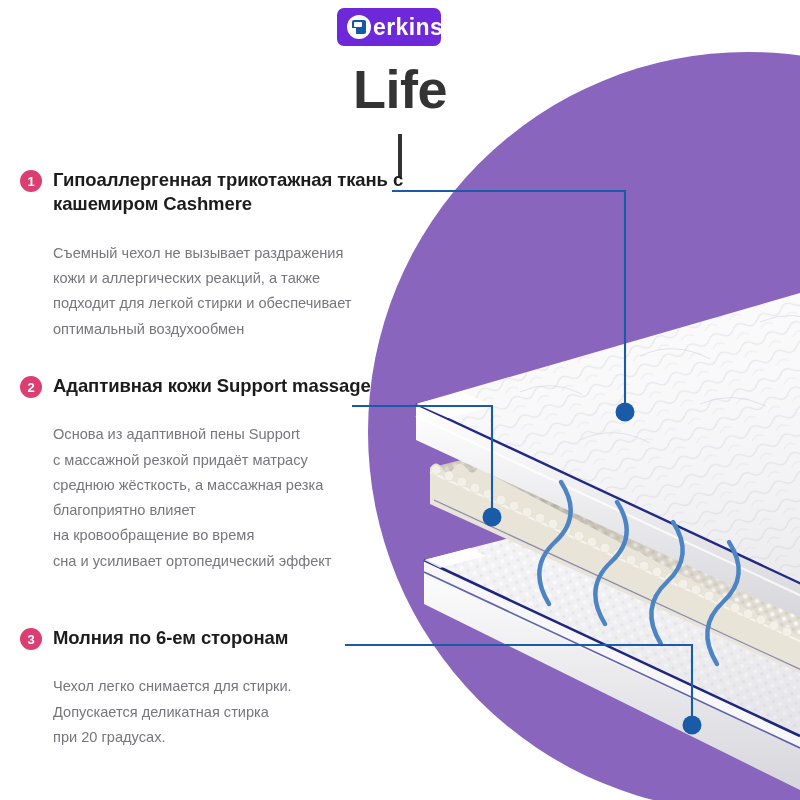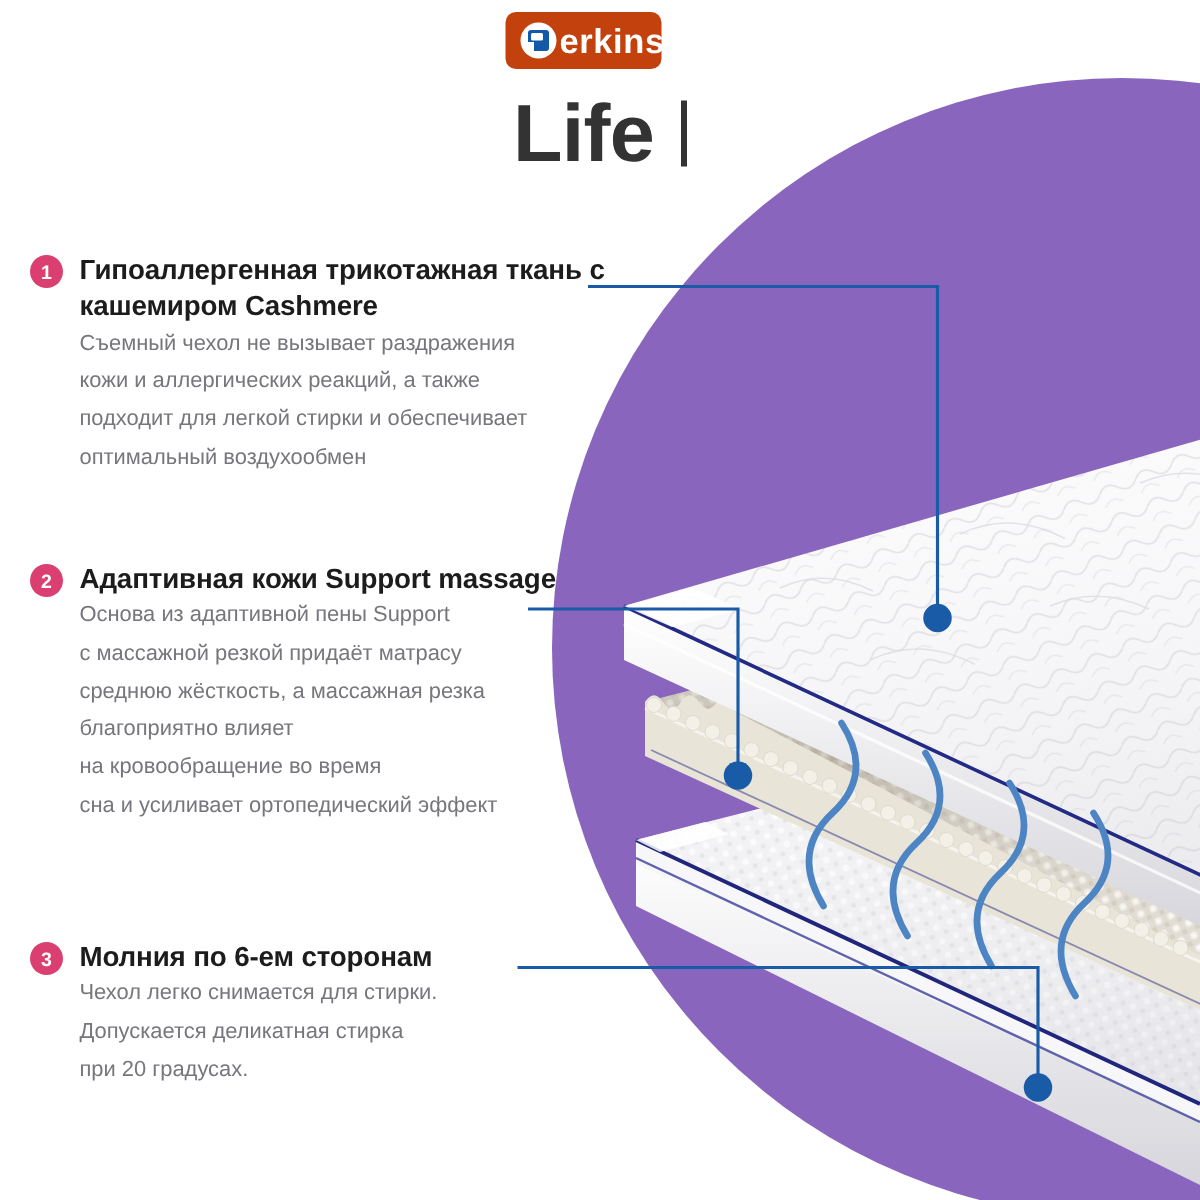--- a/index.html
+++ b/index.html
@@ -26,21 +26,21 @@
     border-radius:50%;
     background:#8965BE;
     z-index:1;
   }
 
   
   .logo{
     position:absolute;
     left:337px;top:8px;
     width:104px;height:38px;
-    background:#c2410c;
+    background:#6d28d9;
     border-radius:7px;
     display:flex;align-items:center;
     z-index:40;
   }
   .logo-mark{
     width:24px;height:24px;
     margin-left:10px;
     border-radius:50%;
     background:#ffffff;
     position:relative;
@@ -79,20 +79,21 @@
   .headline{
     position:absolute;
     left:0;top:62px;
     width:800px;
     text-align:center;
     z-index:40;
     display:flex;
     align-items:center;
     justify-content:center;
     gap:18px;
+    flex-direction:column;
   }
   .headline .life{
     font-size:54px;
     font-weight:700;
     color:#333333;
     letter-spacing:-.5px;
     line-height:1;
   }
   .headline .divider{
     width:4px;height:44px;
@@ -135,21 +136,21 @@
   }
   .feature-title{
     font-size:18.5px;
     font-weight:700;
     color:#1c1c1c;
     line-height:1.32;
     letter-spacing:-.1px;
   }
   .feature-body{
     margin-left:33px;
-    margin-top:0;
+    margin-top:24px;
     font-size:14.6px;
     font-weight:400;
     color:#76767c;
     line-height:1.73;
     white-space:pre-line;
   }
 
   
   .connectors{
     position:absolute;

